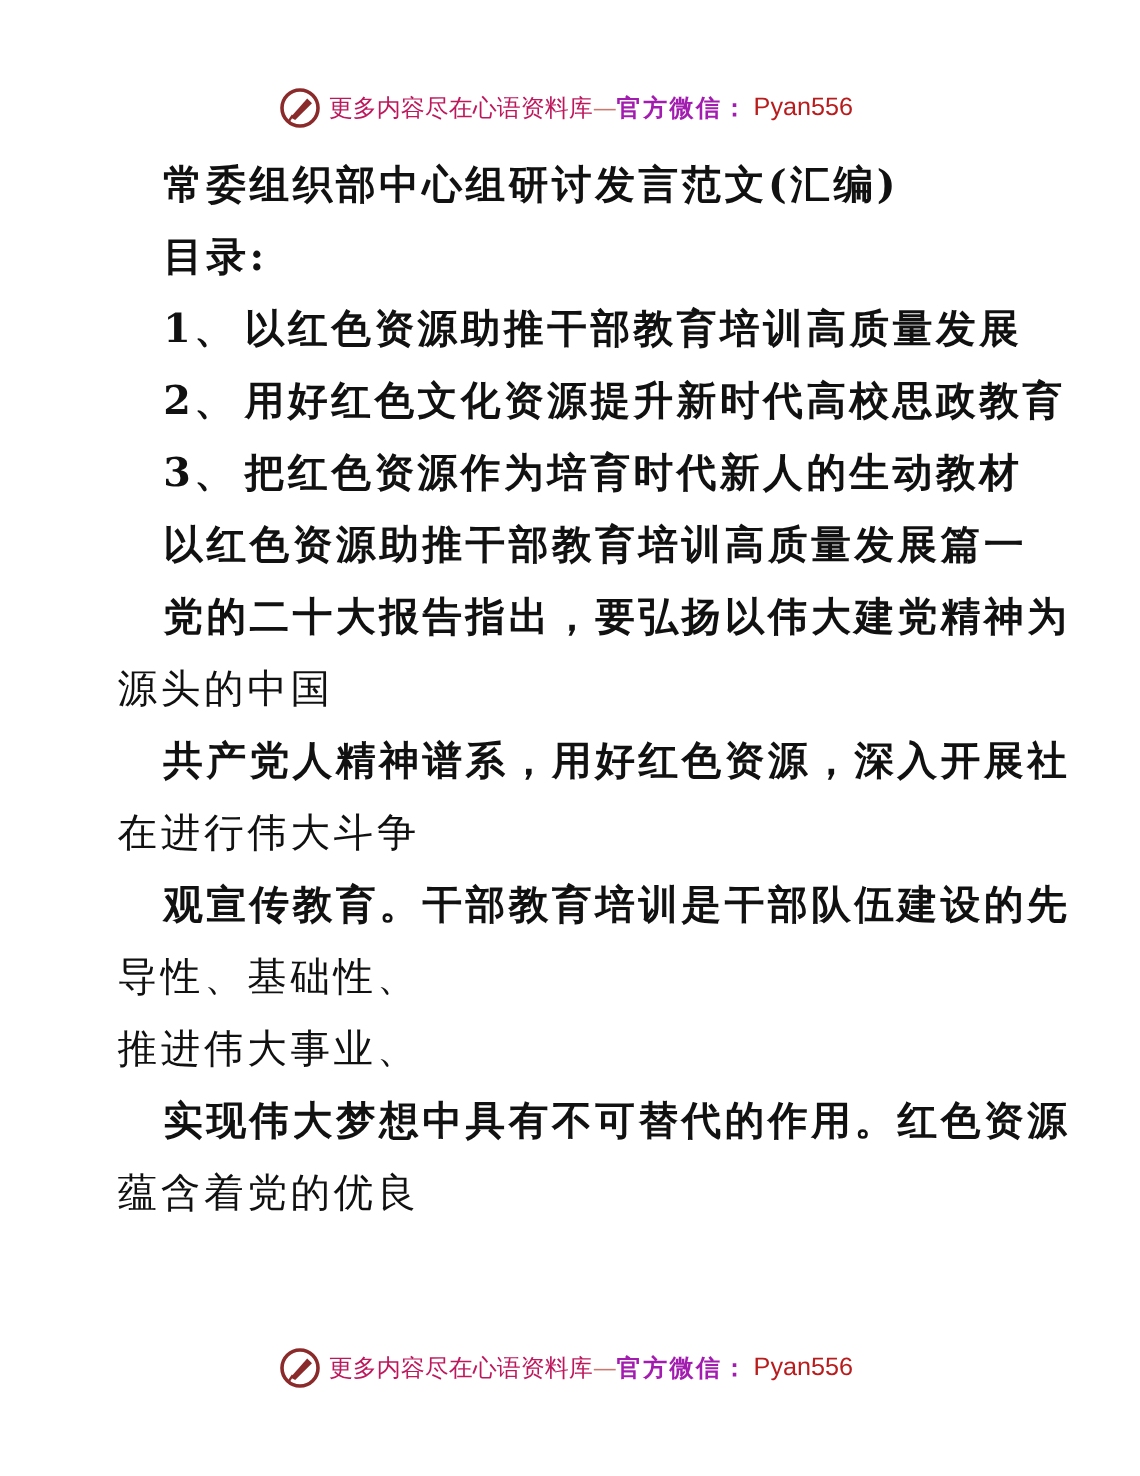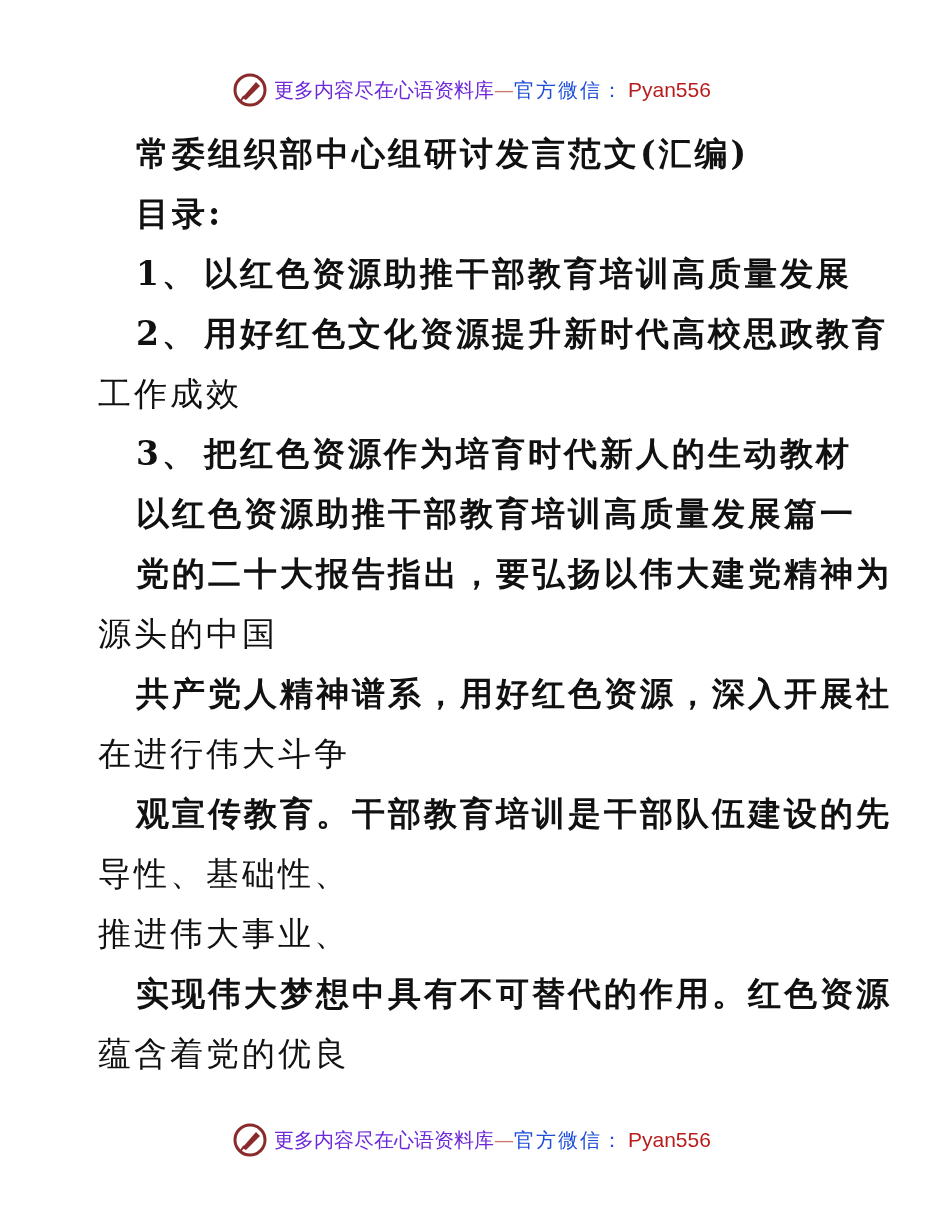--- a/index.html
+++ b/index.html
@@ -2,23 +2,23 @@
 <html><head>
 <meta charset="utf-8">
 <style>
   html, body { margin: 0; padding: 0; background: #ffffff; }
   body { width: 950px; height: 1230px; position: relative; overflow: hidden;
          font-family: "DejaVu Serif", "Liberation Serif", serif; color: #111; }
   .watermark { position: absolute; left: 232px; height: 40px; display: flex; align-items: center; }
   .watermark.top { top: 70px; }
   .watermark.bottom { top: 1120px; }
   .wm-logo { width: 36px; height: 36px; margin-right: 6px; }
-  .wm-red { color: #6d28d9; font-size: 20px; font-family: Liberation Serif, serif; letter-spacing: 0px; }
+  .wm-red { color: #be185d; font-size: 20px; font-family: Liberation Serif, serif; letter-spacing: 0px; }
   .wm-dash { color: #c97a70; font-size: 20px; }
-  .wm-gray { color: #1d4ed8; font-size: 20px; font-family: "DejaVu Serif", serif; letter-spacing: 2px; }
+  .wm-gray { color: #a21caf; font-size: 20px; font-family: "DejaVu Serif", serif; letter-spacing: 2px; font-weight: bold; }
   .wm-id { color: #b91c1c; font-size: 21px; font-family: "Liberation Sans", sans-serif; margin-left: 4px; }
   .doc { position: absolute; left: 98px; top: 124px; width: 760px; }
   .line { font-size: 33px; line-height: 60px; height: 60px; white-space: nowrap; letter-spacing: 3px; }
   .ind { padding-left: 38px; font-weight: bold; }
   .num { display: inline-block; width: 68px; }
 </style>
 </head>
 <body>
 
 <div class="watermark top">
@@ -36,21 +36,20 @@
 <div class="doc">
   <div class="line ind">常委组织部中心组研讨发言范文(汇编)</div>
   <div class="line ind">目录:</div>
 
   <div class="line ind">
     <span class="num">1、</span><span>以红色资源助推干部教育培训高质量发展</span>
   </div>
   <div class="line ind">
     <span class="num">2、</span><span>用好红色文化资源提升新时代高校思政教育</span>
   </div>
-  <div class="line">工作成效</div>
   <div class="line ind">
     <span class="num">3、</span><span>把红色资源作为培育时代新人的生动教材</span>
   </div>
 
   <div class="line ind">以红色资源助推干部教育培训高质量发展篇一</div>
 
   <div class="line ind">党的二十大报告指出，要弘扬以伟大建党精神为</div>
   <div class="line">源头的中国</div>
   <div class="line ind">共产党人精神谱系，用好红色资源，深入开展社</div>
   <div class="line">在进行伟大斗争</div>

